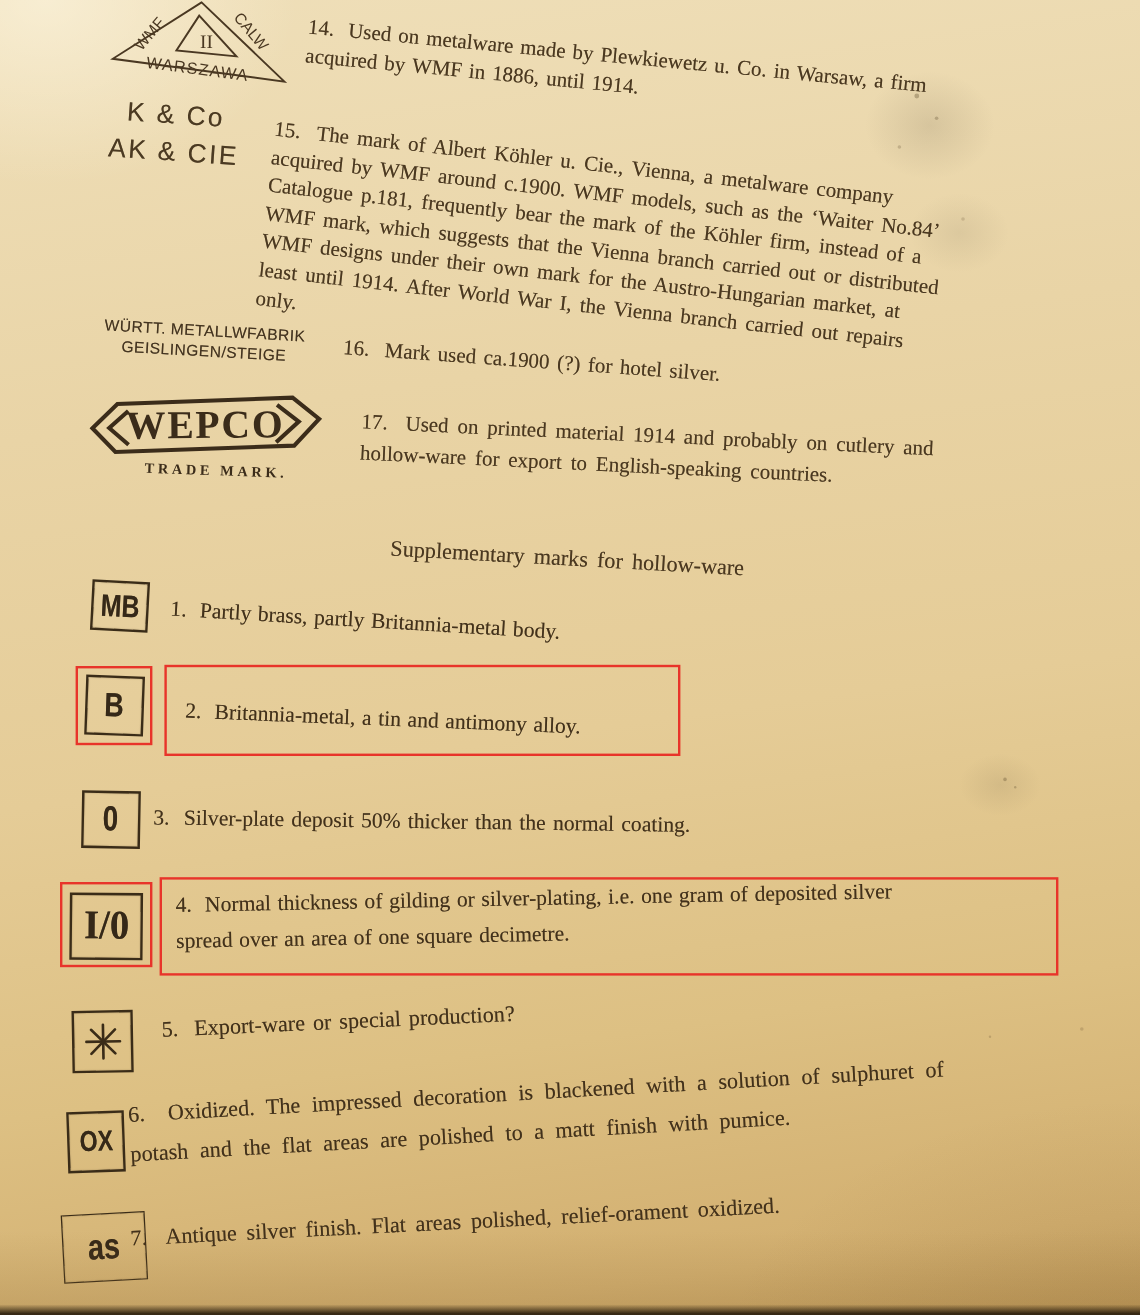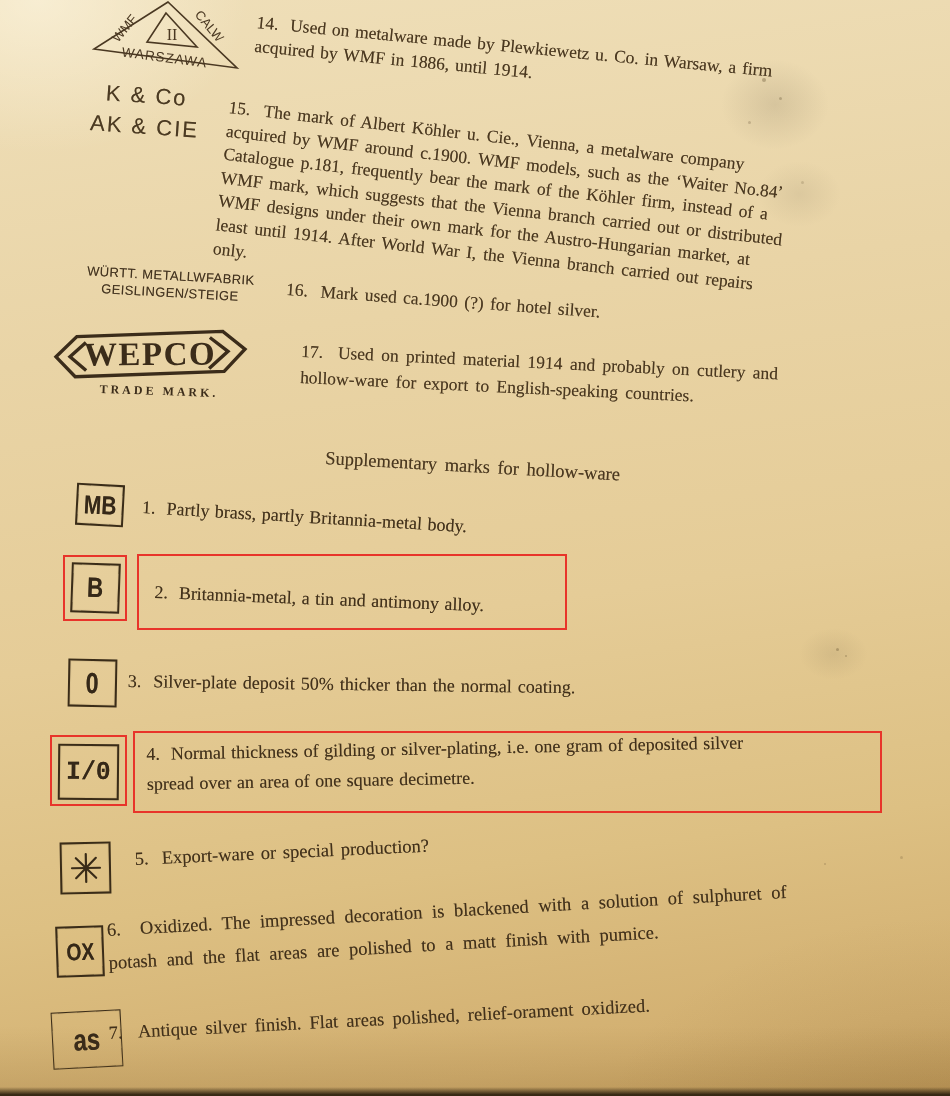--- a/index.html
+++ b/index.html
@@ -20,21 +20,21 @@
   .row-text{font-family:"Liberation Serif",serif;font-size:18px;line-height:30px;color:#42311b;
     text-shadow:0 0 .5px rgba(66,49,27,.5);}
   
   .triangle-mark{left:84px;top:0;}
   .kco{left:90px;top:76px;width:116px;text-align:center;transform:rotate(4deg);transform-origin:left top;
     font-family:"Liberation Sans",sans-serif;font-size:22px;line-height:31px;letter-spacing:2px;color:#4b3a22;
     text-shadow:0 0 .5px rgba(75,58,34,.5);}
   .wurtt{left:64px;top:261px;width:215px;text-align:center;transform:rotate(3.2deg);transform-origin:left top;
     font-family:"Liberation Sans",sans-serif;font-size:13px;line-height:17px;letter-spacing:.4px;color:#443420;
     text-shadow:0 0 .5px rgba(68,52,32,.55);}
-  .wepco{left:53px;top:329px;width:200px;}
+  .wepco{left:74px;top:329px;width:200px;}
   .trade-mark{margin:1px 0 0 42px;width:128px;text-align:center;transform:rotate(2deg);
     font-family:"Liberation Serif",serif;font-weight:700;font-size:12px;letter-spacing:3px;color:#3b2c1a;}
   
   .item14{left:258px;top:10px;width:580px;transform:rotate(5.4deg);word-spacing:1.5px;}
   .item15{left:230px;top:96px;width:620px;transform:rotate(6.3deg);line-height:23.6px;word-spacing:2.5px;}
   .item16{left:287px;top:277px;width:530px;transform:rotate(4.1deg);word-spacing:2px;}
   .item17{left:302px;top:338px;width:560px;transform:rotate(2.7deg);line-height:26px;word-spacing:3px;}
   .heading{left:326px;top:446px;transform:rotate(3.2deg);font-size:18.5px;word-spacing:3px;}
   
   .mark-box{position:absolute;border:2px solid #3a2c18;display:flex;align-items:center;justify-content:center;
@@ -170,21 +170,21 @@
 
   <div class="mark-box row3-box">
     <span class="mark-glyph" style="font-size:29px;">0</span>
   </div>
   <div class="abs tblock row-text row3-text">
       <div class="tline">3.  Silver-plate deposit 50% thicker than the normal coating.</div>
     </div>
 
   <div class="red-rect row4-red-mark"></div>
   <div class="mark-box row4-box">
-    <span class="mark-glyph" style="font-size:26px;font-family:Liberation Mono, monospace;transform:scaleX(.95);">I/0</span>
+    <span class="mark-glyph" style="font-size:34px;font-family:Liberation Serif, serif;transform:scaleX(.95);">I/0</span>
   </div>
   <div class="red-rect row4-red-text"></div>
   <div class="abs tblock row-text row4-text">
       <div class="tline">4.  Normal thickness of gilding or silver-plating, i.e. one gram of deposited silver</div>
       <div class="tline">spread over an area of one square decimetre.</div>
     </div>
 
   <div class="mark-box row5-box">
     <svg width="34" height="34" viewBox="0 0 34 34">
       <g stroke="#3a2c18" stroke-width="2.2" stroke-linecap="round">

